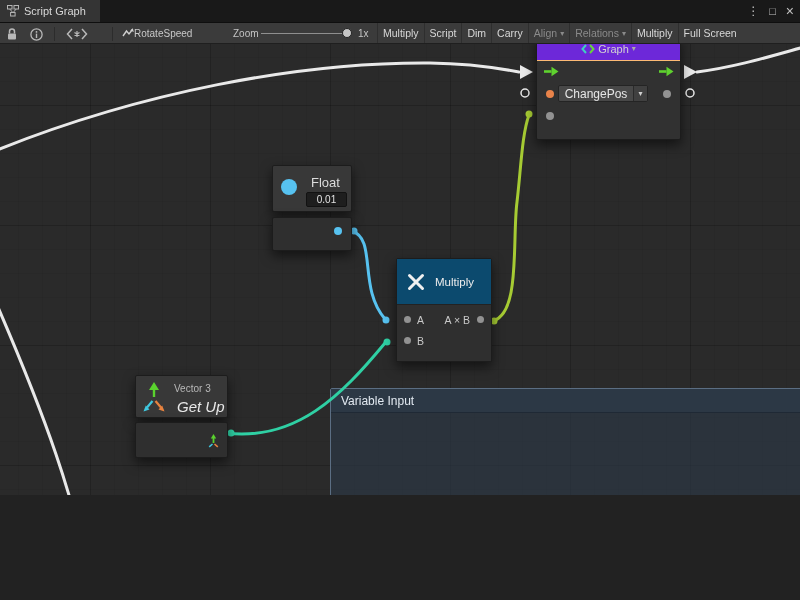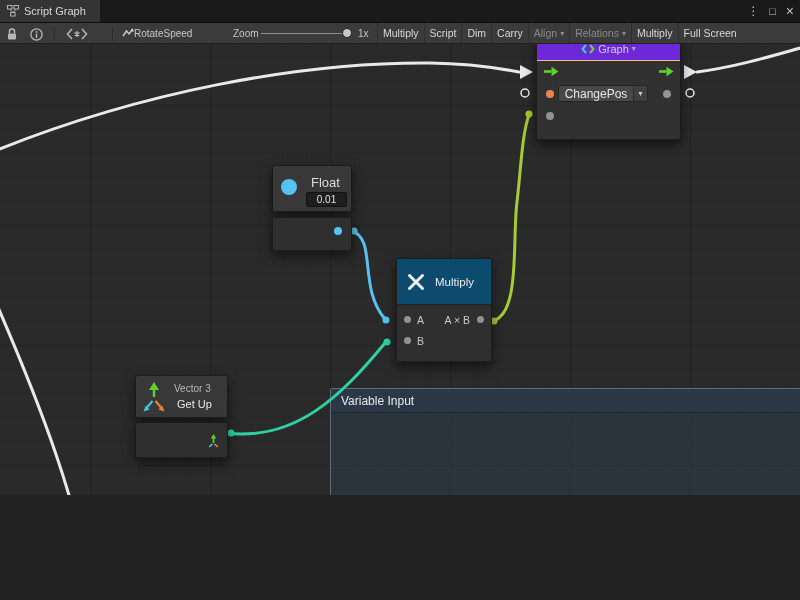--- a/index.html
+++ b/index.html
@@ -90,21 +90,21 @@
   .m-row { position:relative; height:21px; }
   .m-row .dot.pl { left:7px; top:6px; }
   .m-row .dot.pr { right:7px; top:6px; }
   .port-label { position:absolute; left:20px; top:4px; font-size:10.5px; color:#c9c9c9; }
   .out-label  { position:absolute; right:21px; top:4px; font-size:10.5px; color:#c9c9c9; }
 
   
   .vector-header { left:135px; top:331px; width:93px; height:43px; background:#383838; }
   .v-icon { position:absolute; left:6px; top:5px; }
   .v-type { position:absolute; left:38px; top:7px; font-size:10px; color:#b8b8b8; }
-  .v-name { position:absolute; left:41px; top:22px; font-size:11px; color:#e8e8e8; }
+  .v-name { position:absolute; left:41px; top:22px; font-size:15px; color:#e8e8e8;font-style:italic; }
   .vector-ports { left:135px; top:378px; width:93px; height:36px; background:#2f2f2f; }
   .v-out-icon { position:absolute; right:6px; top:10px; }
 
   
   .partial-node { left:-30px; top:472px; width:38px; height:92px; background:#303030; }
   .partial-node .dot { left:31px; top:8px; }
 
   
   .group-panel { position:absolute; left:330px; top:344px; width:478px; height:218px; z-index:2;
                  border:1px solid #5b6e83; border-radius:2px; overflow:hidden; }

